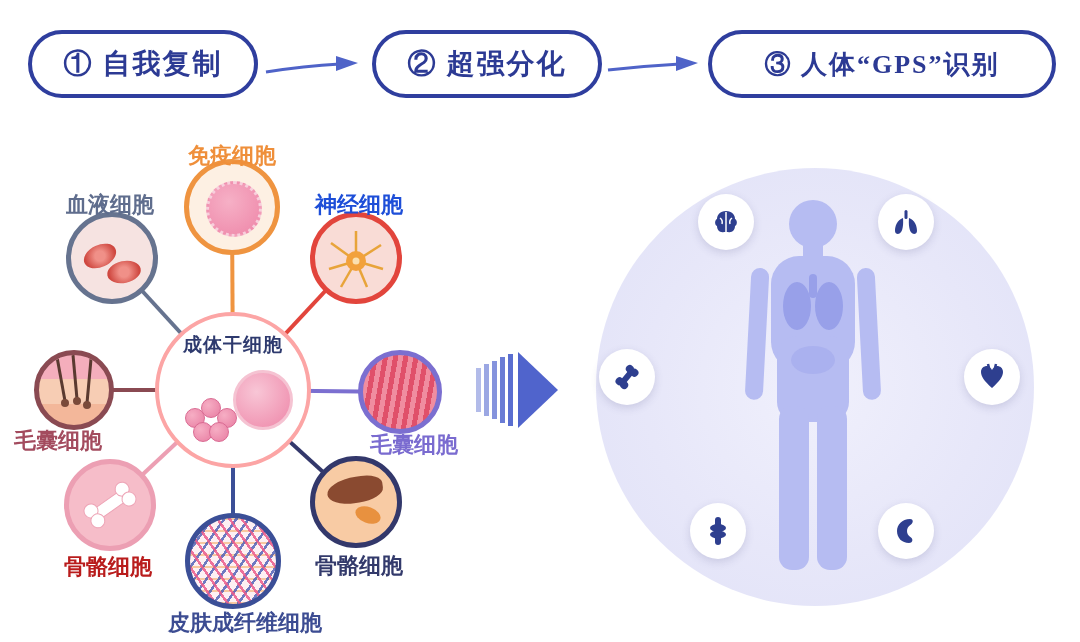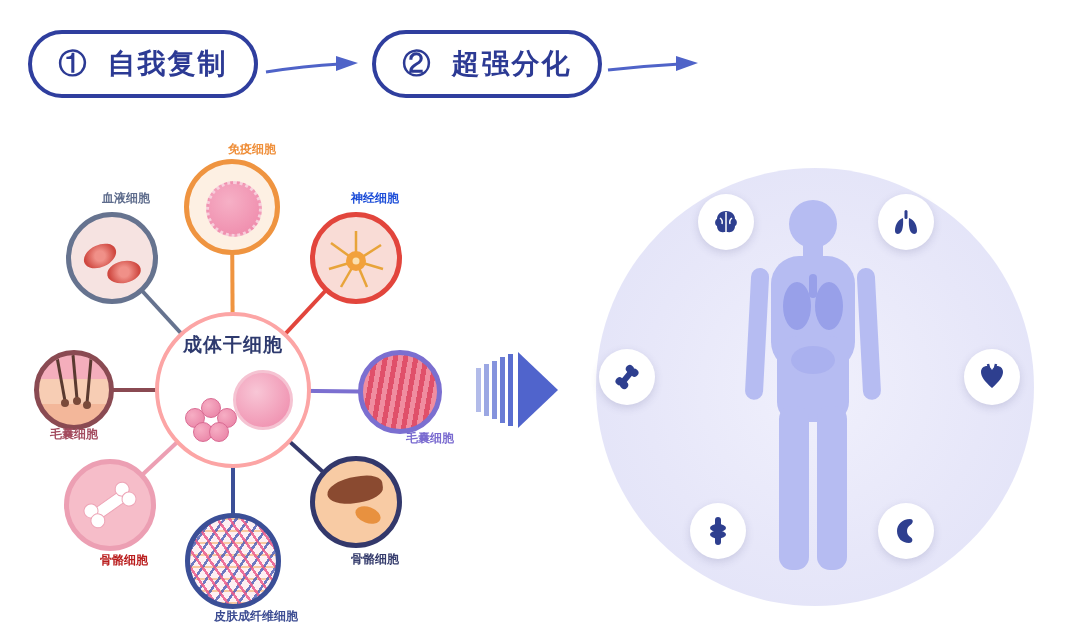--- a/index.html
+++ b/index.html
@@ -1,18 +1,18 @@
 <!DOCTYPE html>
 <html><head>
 <meta charset="utf-8">
 <style>
   html,body{margin:0;padding:0;background:#fff;}
   .stage{
     position:relative;width:1080px;height:642px;background:#ffffff;overflow:hidden;
-    font-family:Liberation Mono, monospace;
+    font-family:Liberation Serif, serif;
   }
   
   .pill{
     position:absolute;top:30px;height:68px;background:#fff;
     border:4px solid #2f3e9e;border-radius:36px;box-sizing:border-box;
     display:flex;align-items:center;justify-content:center;
     font-size:28px;font-weight:700;color:#2c3a94;letter-spacing:2px;white-space:nowrap;
   }
   .pill-1{left:28px;width:230px;}
   .pill-2{left:372px;width:230px;}
@@ -56,21 +56,21 @@
   .rbc1{left:12px;top:28px;width:34px;height:22px;transform:rotate(-25deg);}
   .rbc2{left:36px;top:44px;width:34px;height:22px;transform:rotate(-12deg);}
   .vessel{position:absolute;left:-20px;top:-22px;width:92px;height:92px;border-radius:50%;
     border:12px solid transparent;border-top-color:#a8434f;transform:rotate(-40deg);}
   .immune-cell{position:absolute;left:17px;top:17px;width:50px;height:50px;border-radius:50%;
     background:radial-gradient(circle at 40% 35%,#f6b0c6,#ee86a8);border:3px dotted #f8cfdc;}
   .liver{position:absolute;left:12px;top:16px;width:56px;height:26px;background:#8a4a30;
     border-radius:60% 40% 50% 50%;transform:rotate(-8deg);}
   .stomach{position:absolute;left:40px;top:46px;width:26px;height:16px;background:#e8913f;
     border-radius:50%;transform:rotate(20deg);}
-  .cl{position:absolute;z-index:3;font-size:12px;font-weight:700;text-align:right;white-space:nowrap;}
+  .cl{position:absolute;z-index:3;font-size:22px;font-weight:700;text-align:left;white-space:nowrap;}
   .lbl-immune{left:188px;top:141px;width:88px;color:#ef8f3a;}
   .lbl-nerve{left:315px;top:190px;width:84px;color:#1d4ed8;}
   .lbl-muscle{left:370px;top:430px;width:84px;color:#7a6bd0;}
   .lbl-organ{left:315px;top:551px;width:84px;color:#333a6b;}
   .lbl-skin{left:168px;top:608px;width:130px;color:#3c4c92;}
   .lbl-bone{left:64px;top:552px;width:84px;color:#b91c1c;}
   .lbl-hair{left:14px;top:426px;width:84px;color:#a34b5e;}
   .lbl-blood{left:66px;top:190px;width:84px;color:#5f6d8d;}
   
   .main-title{
@@ -106,20 +106,23 @@
     <path d="M2,20 Q40,14 76,12" stroke="#4f63c8" stroke-width="3" fill="none"></path>
     <polygon points="72,4 94,11 72,19" fill="#4f63c8"></polygon>
   </svg>
   <div class="pill pill-2">
     <span>② 超强分化</span>
   </div>
   <svg class="step-arrow step-arrow-2" width="100" height="28">
     <path d="M2,18 Q38,14 74,12" stroke="#4f63c8" stroke-width="3" fill="none"></path>
     <polygon points="70,4 92,11 70,19" fill="#4f63c8"></polygon>
   </svg>
+  <div class="pill pill-3">
+    <span>③ 人体“GPS”识别</span>
+  </div>
 
   <svg class="overlay-svg z1">
     <g stroke-width="4">
       <line x1="233" y1="390" x2="232" y2="207" stroke="#ef9440"></line>
       <line x1="233" y1="390" x2="356" y2="258" stroke="#e2453c"></line>
       <line x1="233" y1="390" x2="400" y2="392" stroke="#7b6fd0"></line>
       <line x1="233" y1="390" x2="356" y2="502" stroke="#33386b"></line>
       <line x1="233" y1="390" x2="233" y2="561" stroke="#3b4f97"></line>
       <line x1="233" y1="390" x2="110" y2="505" stroke="#ec9fb3"></line>
       <line x1="233" y1="390" x2="74" y2="390" stroke="#8a4a52"></line>

